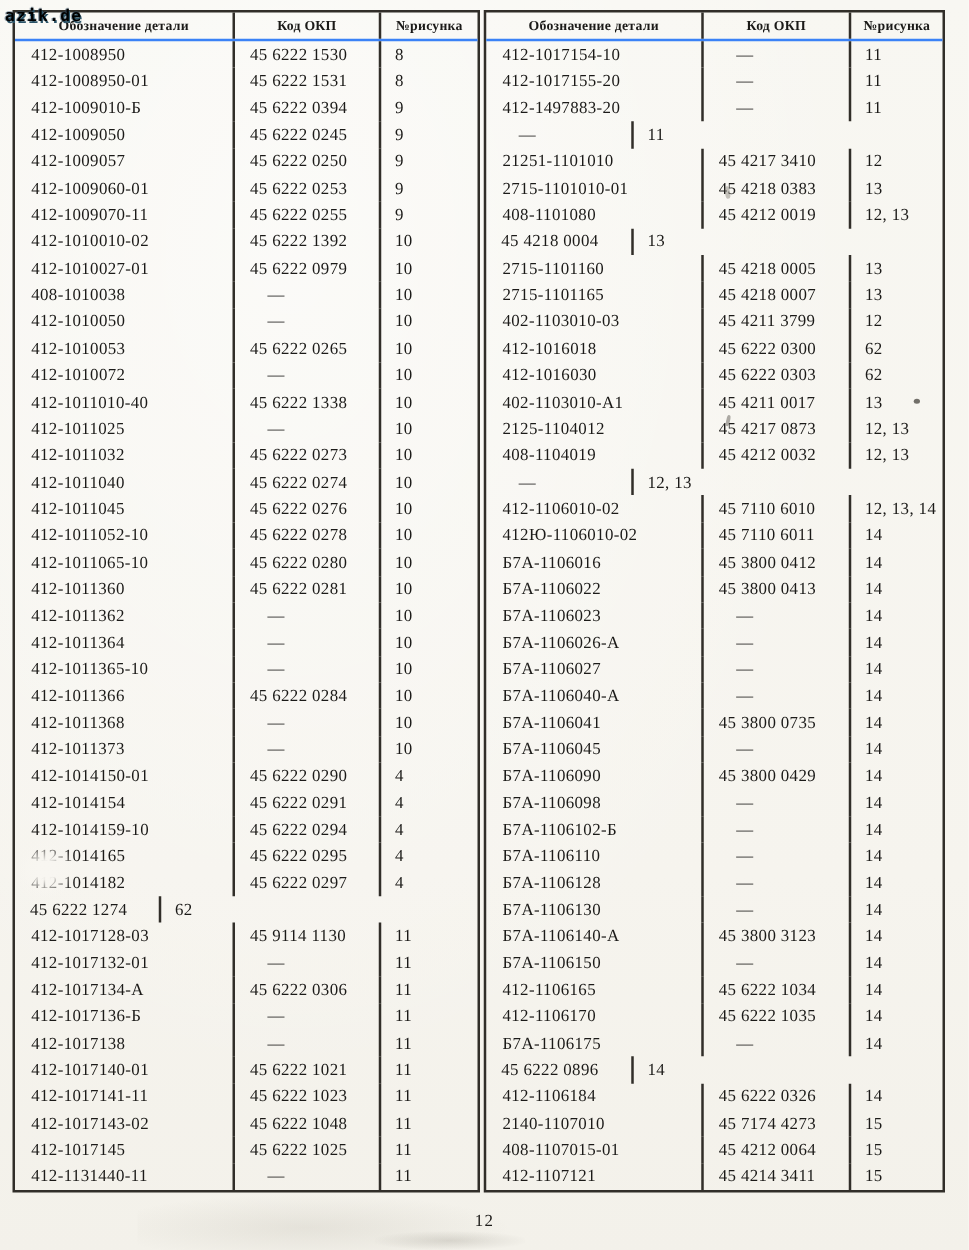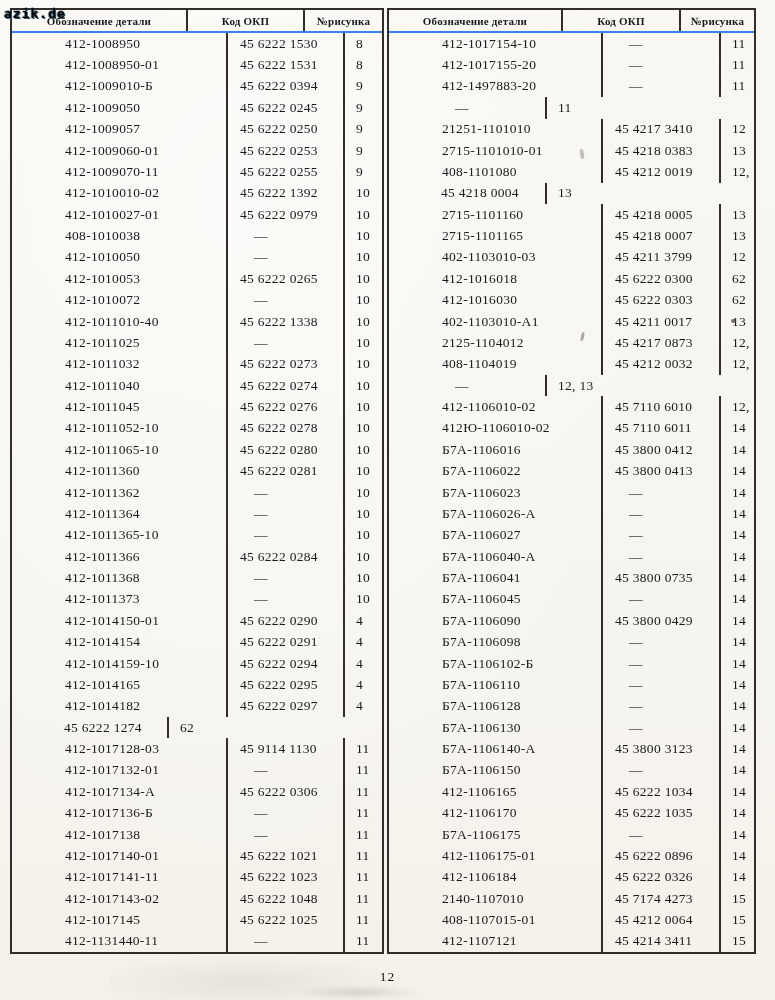--- a/index.html
+++ b/index.html
@@ -34,21 +34,21 @@
     height: 23px;
     border-bottom: 2px solid #3b82f6;
     align-items: center;
     font-family: "Liberation Serif", serif;
     font-weight: bold;
     font-size: 11px;
     letter-spacing: 0.2px;
   }
   .hcell { text-align: center; height: 100%; display:flex; align-items:center; justify-content:center; }
 
-  .tbody { flex: 1; display: flex; flex-direction: column; padding-left: 40px; }
+  .tbody { flex: 1; display: flex; flex-direction: column; }
   .row { flex: 1; display: flex; align-items: center; }
 
   .cell {
     height: 100%;
     display: flex; align-items: center;
     font-size: 13.5px;
     letter-spacing: 0.3px;
     white-space: nowrap;
     overflow: hidden;
   }
@@ -539,21 +539,20 @@
           <div class="cell name">412-1106170</div>
           <div class="cell code">45 6222 1035</div>
           <div class="cell fig">14</div>
         </div>
         <div class="row">
           <div class="cell name">Б7А-1106175</div>
           <div class="cell code dash">—</div>
           <div class="cell fig">14</div>
         </div>
         <div class="row">
-          <div class="cell name">412-1106175-01</div>
           <div class="cell code">45 6222 0896</div>
           <div class="cell fig">14</div>
         </div>
         <div class="row">
           <div class="cell name">412-1106184</div>
           <div class="cell code">45 6222 0326</div>
           <div class="cell fig">14</div>
         </div>
         <div class="row">
           <div class="cell name">2140-1107010</div>

